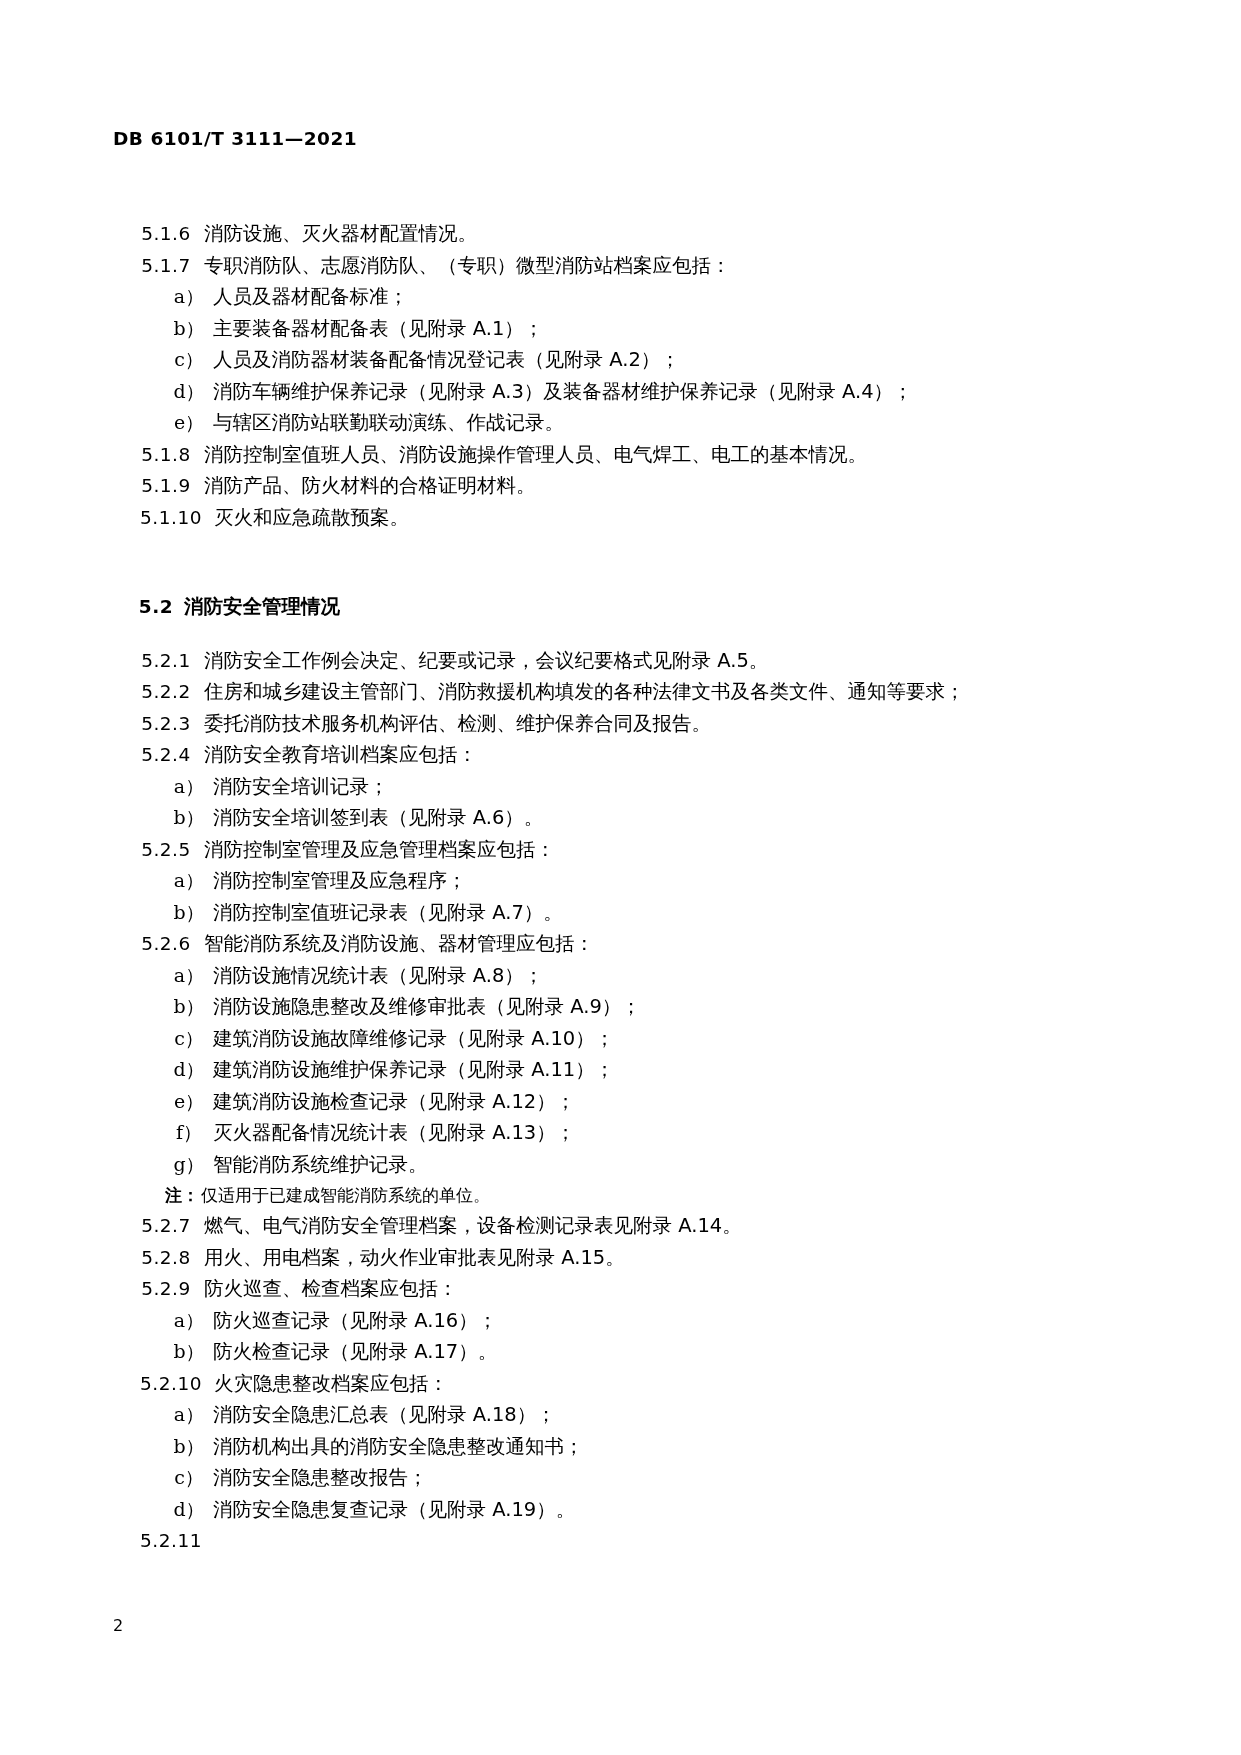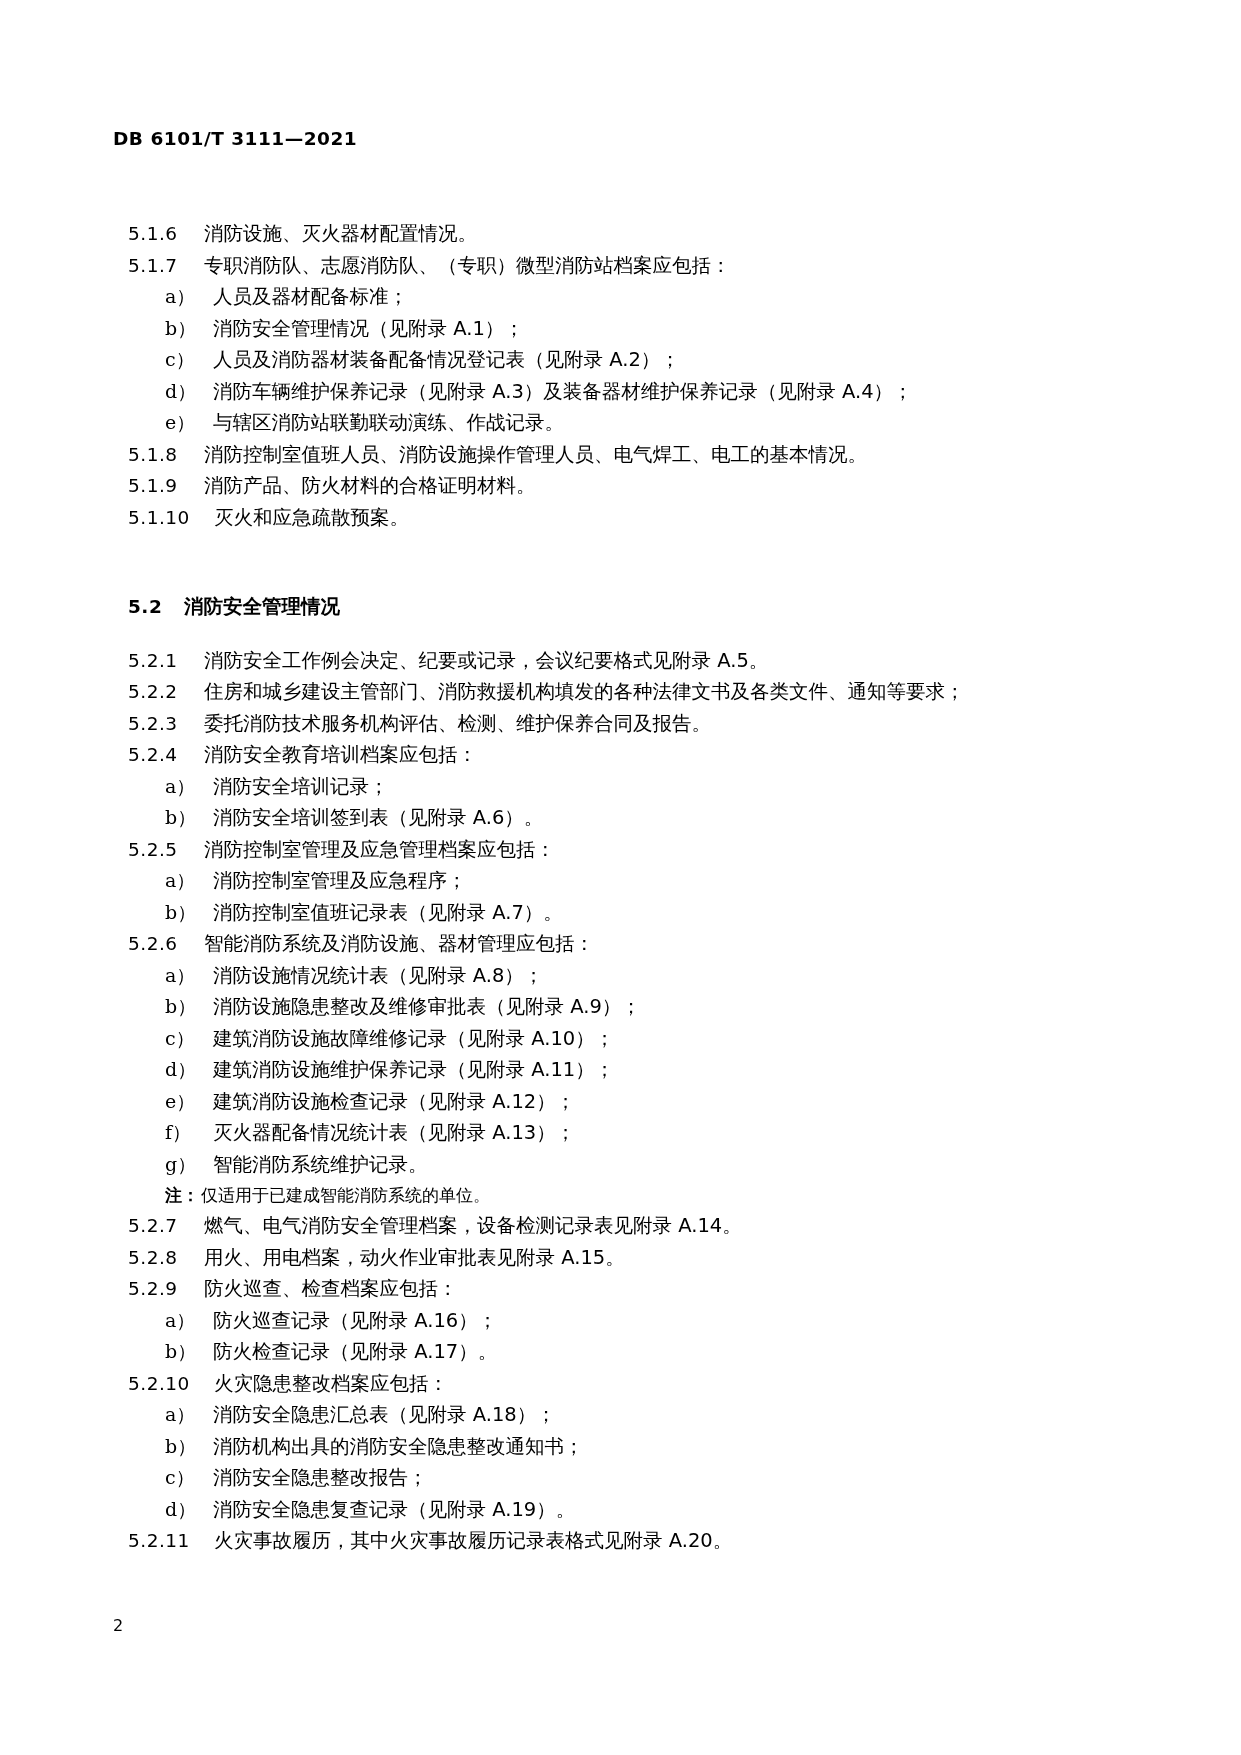--- a/index.html
+++ b/index.html
@@ -13,20 +13,21 @@
     font-family: "DejaVu Sans", "Liberation Sans", sans-serif;
     color: #000000;
     position: relative;
   }
   .page {
     position: relative;
     width: 1241px;
     height: 1418px;
     box-sizing: border-box;
     padding: 16px;
+    text-align: center;
   }
   .header {
     position: absolute;
     top: 128px;
     left: 113px;
     font-family: "DejaVu Sans", "Liberation Sans", sans-serif;
     font-size: 18.5px;
     font-weight: bold;
     letter-spacing: 0.5px;
   }
@@ -127,21 +128,21 @@
       <div class="line">
         <span class="num w1">5.1.7</span>
         <span class="txt">专职消防队、志愿消防队、（专职）微型消防站档案应包括：</span>
       </div>
       <div class="sub">
         <span class="sublabel">a）</span>
         <span class="subtxt">人员及器材配备标准；</span>
       </div>
       <div class="sub">
         <span class="sublabel">b）</span>
-        <span class="subtxt">消防安全管理情况（见附录 A.1）；</span>
+        <span class="subtxt">主要装备器材配备表（见附录 A.1）；</span>
       </div>
       <div class="sub">
         <span class="sublabel">c）</span>
         <span class="subtxt">人员及消防器材装备配备情况登记表（见附录 A.2）；</span>
       </div>
       <div class="sub">
         <span class="sublabel">d）</span>
         <span class="subtxt">消防车辆维护保养记录（见附录 A.3）及装备器材维护保养记录（见附录 A.4）；</span>
       </div>
       <div class="sub">
@@ -271,19 +272,18 @@
       <div class="sub">
         <span class="sublabel">c）</span>
         <span class="subtxt">消防安全隐患整改报告；</span>
       </div>
       <div class="sub">
         <span class="sublabel">d）</span>
         <span class="subtxt">消防安全隐患复查记录（见附录 A.19）。</span>
       </div>
       <div class="line">
         <span class="num w2">5.2.11</span>
-        <span class="txt">火灾事故履历，其中火灾事故履历记录表格式见附录 A.20。</span>
       </div>
     </div>
 
   <div class="footer">2</div>
 
 </div>
 
 </body></html>

